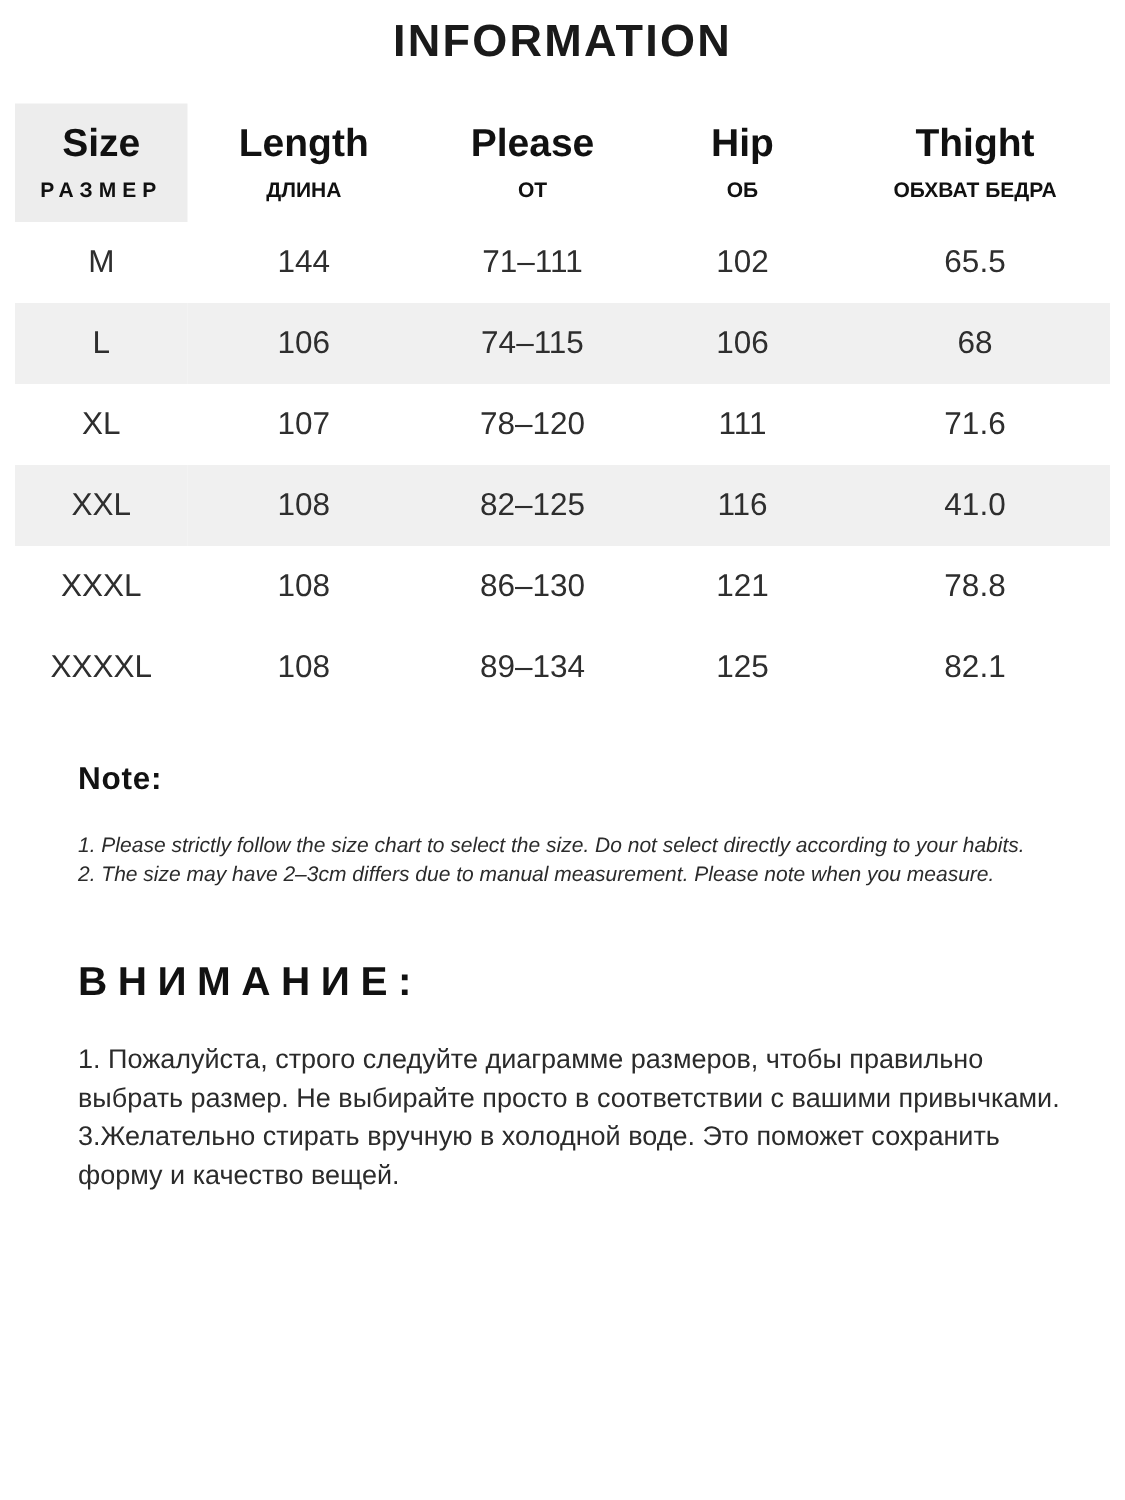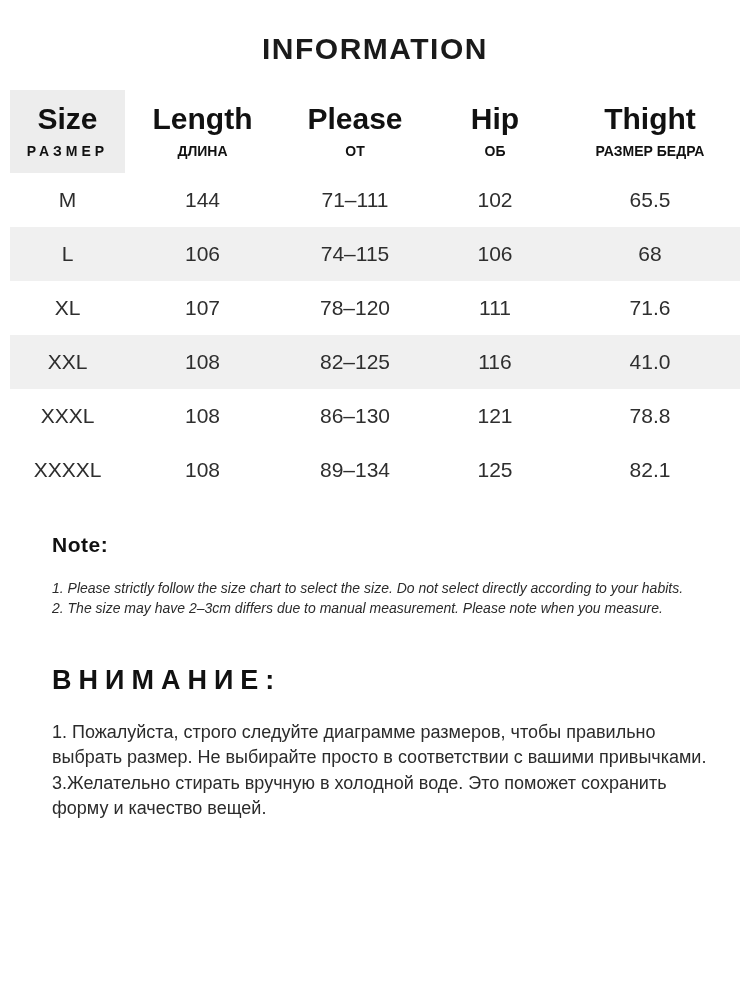--- a/index.html
+++ b/index.html
@@ -6,21 +6,21 @@
   html, body { background: #ffffff; }
   body {
     width: 750px;
     font-family: "Liberation Sans", "DejaVu Sans", sans-serif;
     color: #222222;
   }
   .page {
     width: 750px;
     height: 1000px;
     overflow: hidden;
-    padding-top: 32px;
+    padding-top: 11px;
     background: #ffffff;
   }
   .title {
     text-align: center;
     font-size: 30px;
     font-weight: bold;
     letter-spacing: 1.5px;
     color: #1a1a1a;
   }
   table.size-table {
@@ -32,21 +32,21 @@
   .size-table th, .size-table td {
     text-align: center;
     vertical-align: middle;
     border: none;
   }
   .size-table thead th {
     padding: 12px 0 14px 0;
   }
   th.col-size { background: #ededed; }
   .h-en {
-    font-size: 30px;
+    font-size: 26px;
     font-weight: bold;
     color: #111111;
     line-height: 1.1;
   }
   .h-ru {
     font-size: 14px;
     font-weight: 600;
     color: #111111;
     margin-top: 8px;
   }
@@ -119,21 +119,21 @@
         <th>
           <div class="h-en">Please</div>
           <div class="h-ru">ОТ</div>
         </th>
         <th>
           <div class="h-en">Hip</div>
           <div class="h-ru">ОБ</div>
         </th>
         <th>
           <div class="h-en">Thight</div>
-          <div class="h-ru">РАЗМЕР БЕДРА</div>
+          <div class="h-ru">ОБХВАТ БЕДРА</div>
         </th>
       </tr>
     </thead>
     <tbody>
       <tr>
         <td>M</td>
         <td>144</td>
         <td>71–111</td>
         <td>102</td>
         <td>65.5</td>

